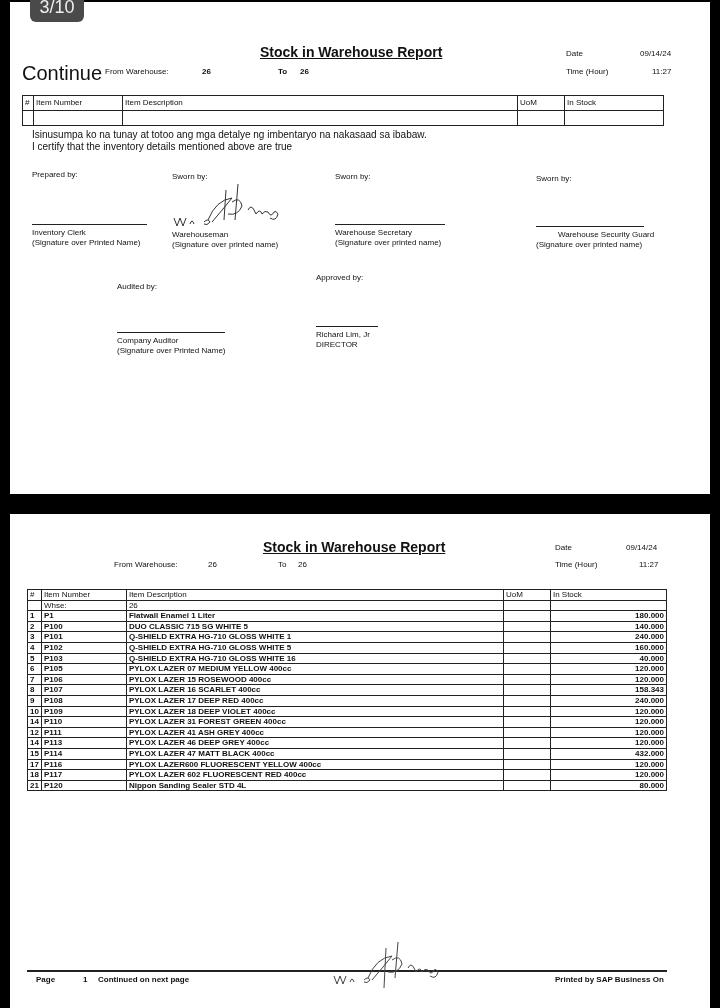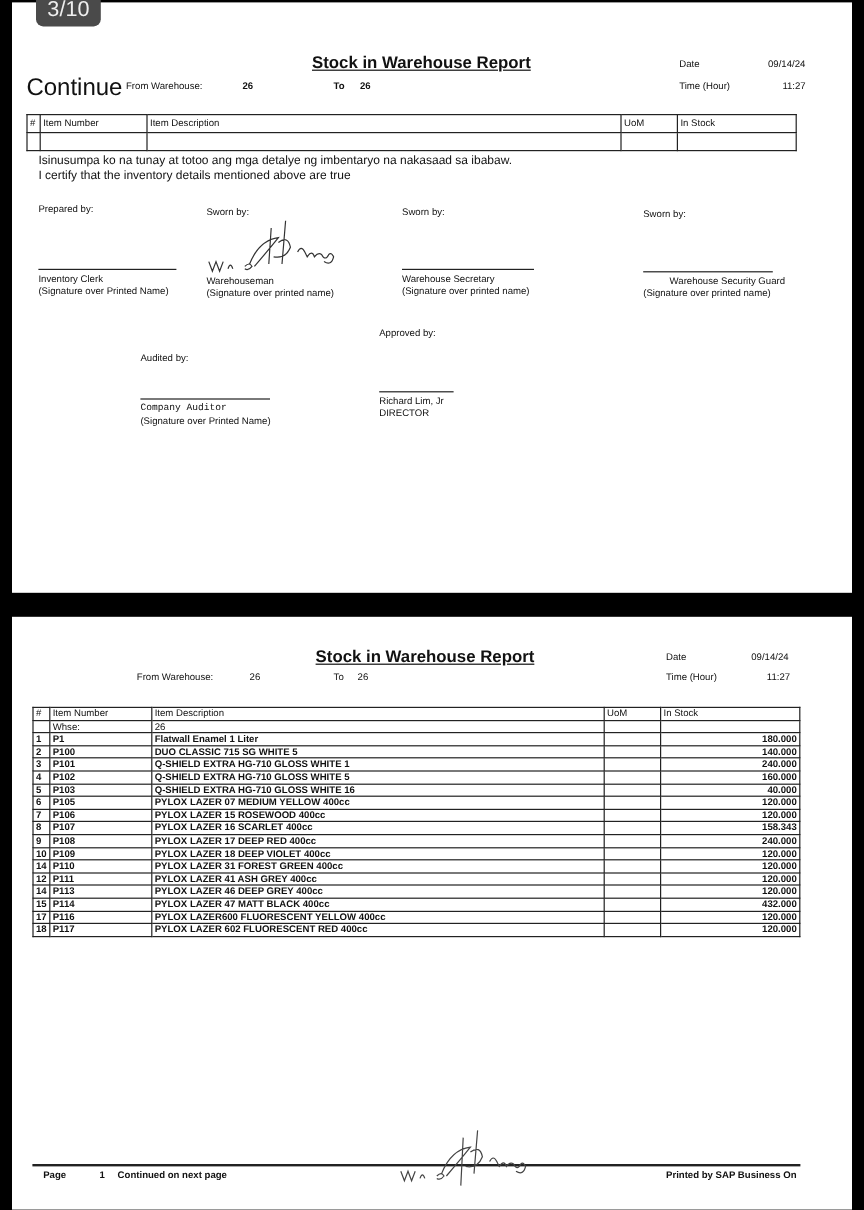--- a/index.html
+++ b/index.html
@@ -76,23 +76,23 @@
   <div class="abs sm" style="left:325px; top:170px;">Sworn by:</div>
   <div class="sigline" style="left:325px; top:222px; width:110px;"></div>
   <div class="abs sm" style="left:325px; top:226px;">Warehouse Secretary</div>
   <div class="abs sm" style="left:325px; top:236px;">(Signature over printed name)</div>
 
   <div class="abs sm" style="left:526px; top:172px;">Sworn by:</div>
   <div class="sigline" style="left:526px; top:224px; width:108px;"></div>
   <div class="abs sm" style="left:526px; top:228px;margin-left:22px;">Warehouse Security Guard</div>
   <div class="abs sm" style="left:526px; top:238px;">(Signature over printed name)</div>
 
-  <div class="abs sm" style="left:107px; top:292px;">Audited by:</div>
+  <div class="abs sm" style="left:107px; top:280px;">Audited by:</div>
   <div class="sigline" style="left:107px; top:330px; width:108px;"></div>
-  <div class="abs sm" style="left:107px; top:334px;font-family:Liberation Mono, monospace;">Company Auditor</div>
+  <div class="abs sm" style="left:107px; top:334px;">Company Auditor</div>
   <div class="abs sm" style="left:107px; top:344px;">(Signature over Printed Name)</div>
 
   <div class="abs sm" style="left:306px; top:271px;">Approved by:</div>
   <div class="sigline" style="left:306px; top:324px; width:62px;"></div>
   <div class="abs sm" style="left:306px; top:328px;">Richard Lim, Jr</div>
   <div class="abs sm" style="left:306px; top:338px;">DIRECTOR</div>
 </div>
 
 <div class="sheet" id="sheet2">
   <div class="abs title" style="left:253px; top:25px;">Stock in Warehouse Report</div>
@@ -228,20 +228,27 @@
           <td></td>
           <td class="num">120.000</td>
         </tr>
         <tr>
           <td>18</td>
           <td>P117</td>
           <td>PYLOX LAZER 602 FLUORESCENT RED 400cc</td>
           <td></td>
           <td class="num">120.000</td>
         </tr>
+        <tr>
+          <td>21</td>
+          <td>P120</td>
+          <td>Nippon Sanding Sealer STD 4L</td>
+          <td></td>
+          <td class="num">80.000</td>
+        </tr>
       </tbody>
   </table>
 
   <div class="sigline" style="left:17px; top:456px; width:640px; border-top:2px solid #222;"></div>
   <div class="abs sm" style="left:26px; top:461px; font-weight:bold;">Page</div>
   <div class="abs sm" style="left:73px; top:461px; font-weight:bold;">1</div>
   <div class="abs sm" style="left:88px; top:461px; font-weight:bold;">Continued on next page</div>
   <div class="abs sm" style="left:545px; top:461px; font-weight:bold;">Printed by SAP Business On</div>
 
   <svg class="signature" style="left:318px; top:424px;" width="130" height="56" viewBox="0 0 130 56">

